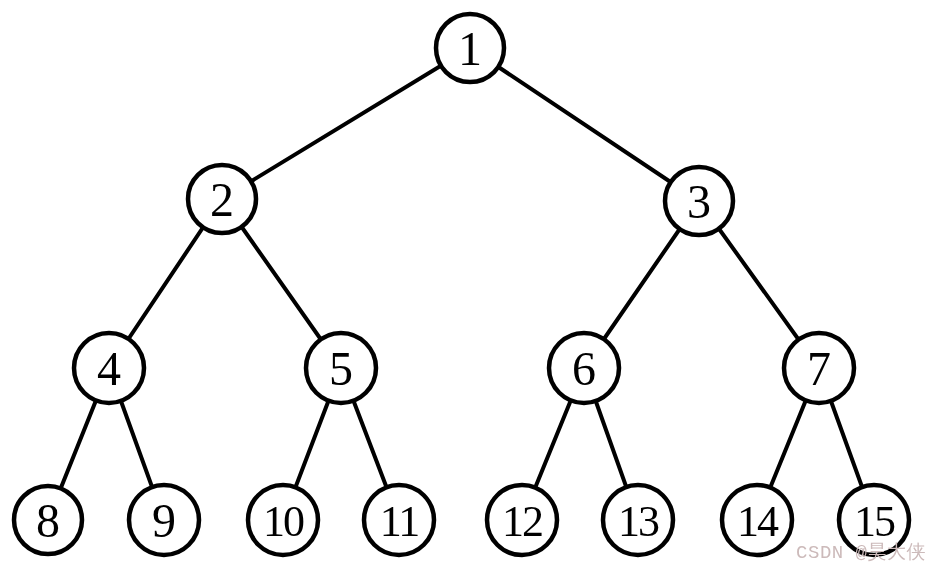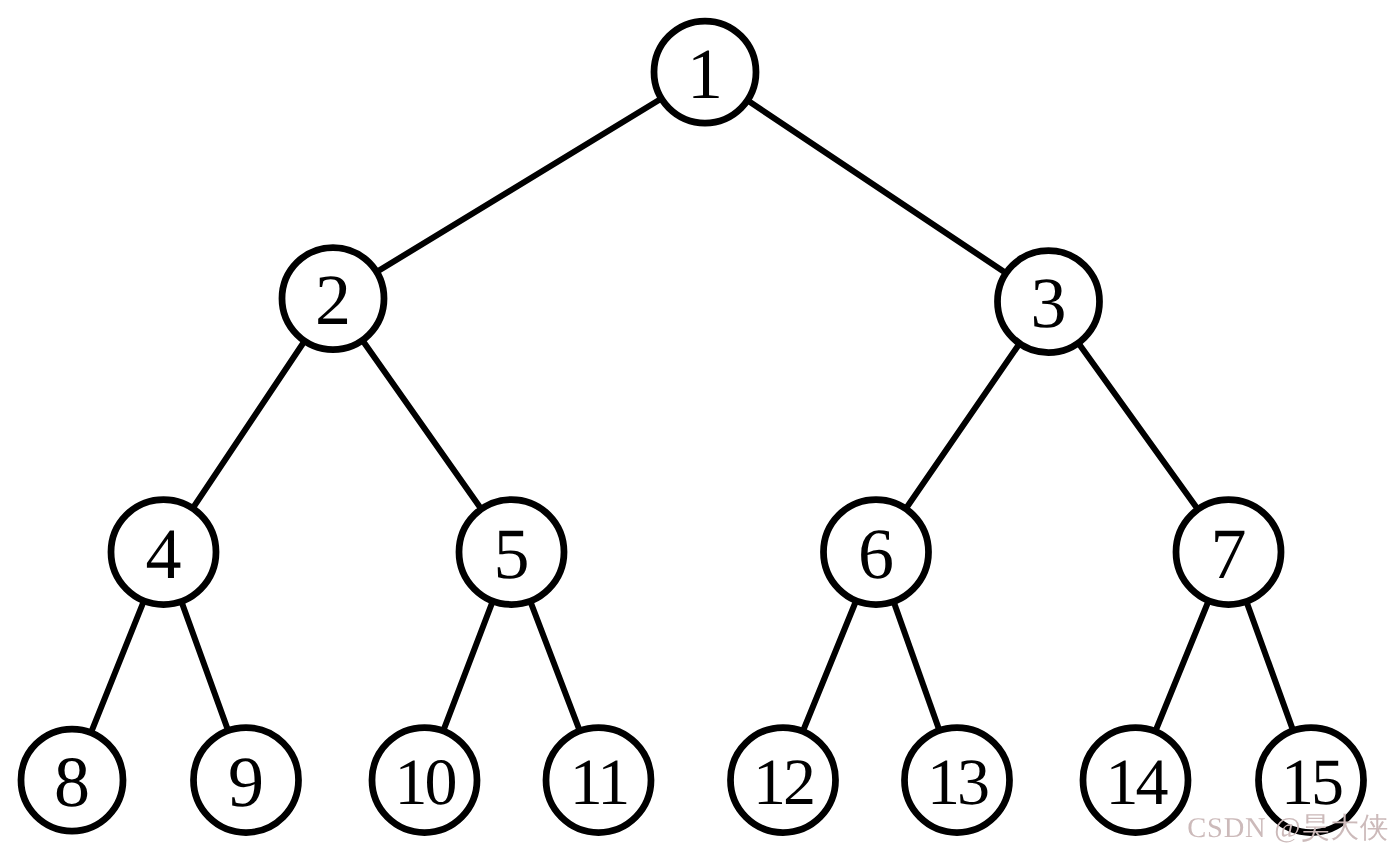--- a/index.html
+++ b/index.html
@@ -28,21 +28,21 @@
     fill: #000000;
   }
   .node-label.double {
     font-size: 44px;
     letter-spacing: -2px;
   }
   .watermark {
     position: absolute;
     right: 2px;
     bottom: 8px;
-    font-family: Liberation Serif, serif;
+    font-family: Liberation Mono, monospace;
     font-size: 19px;
     letter-spacing: 0.5px;
     pointer-events: none;
     white-space: nowrap;
   }
 </style>
 </head>
 <body>
 
 <div id="stage">

